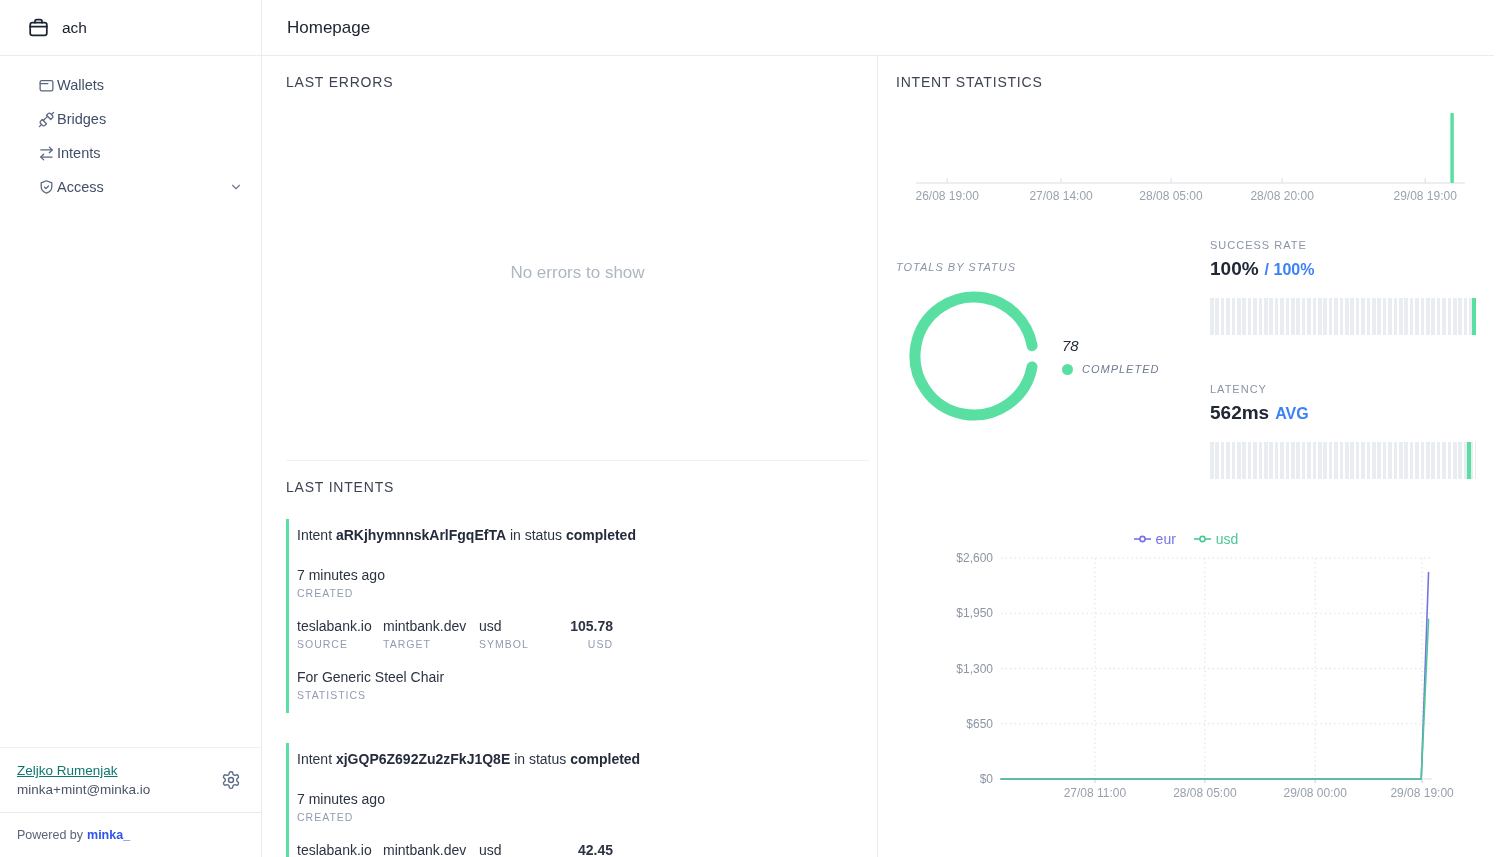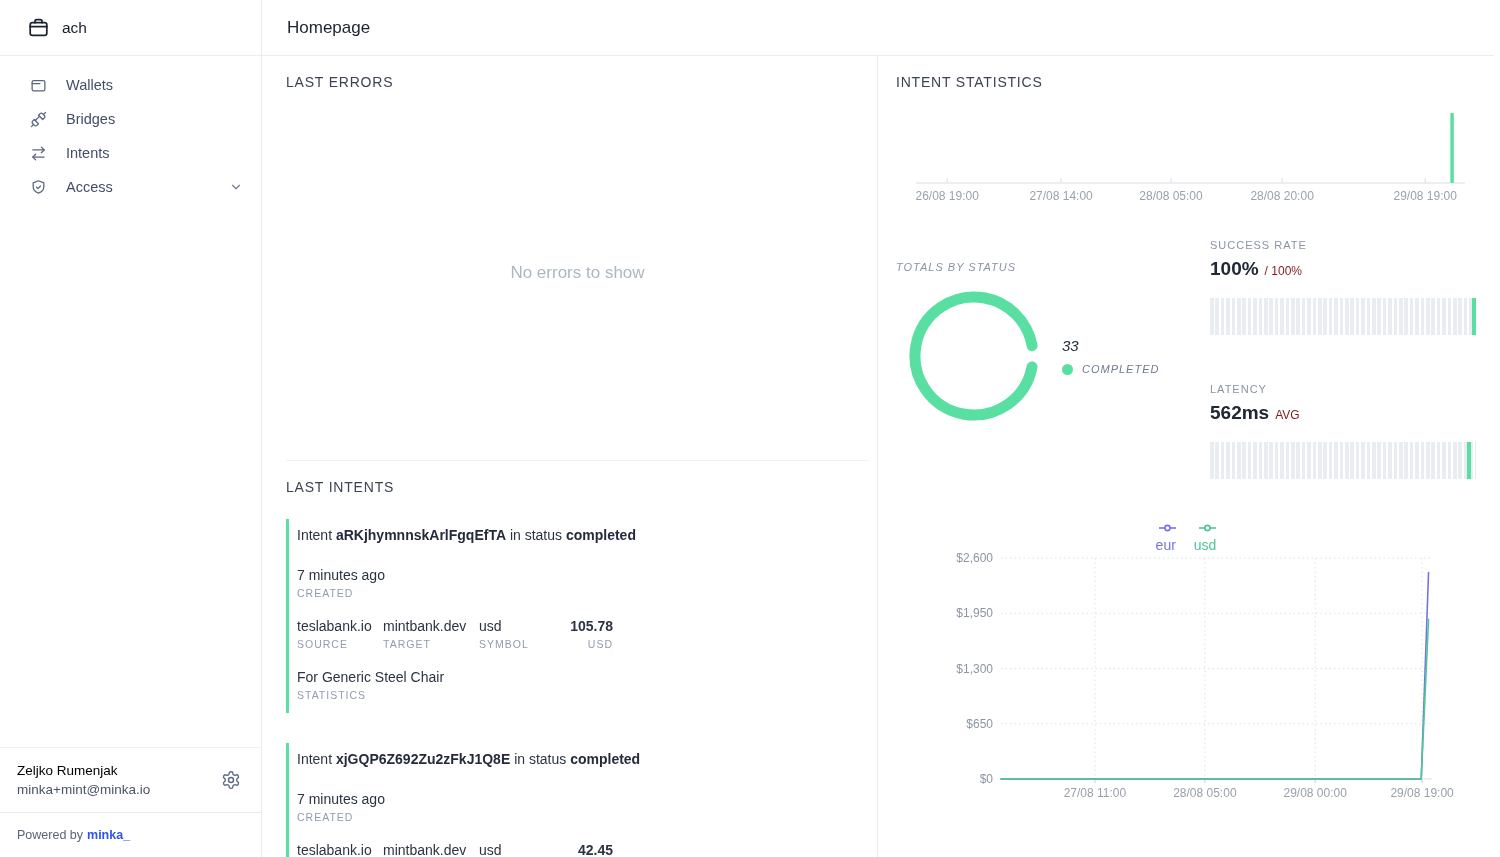--- a/index.html
+++ b/index.html
@@ -9,28 +9,28 @@
 
   
   .app { display:flex; width:1412px; height:857px; }
   .sidebar { width:262px; flex:0 0 262px; border-right:1px solid var(--divider); position:relative; }
   .main { flex:1; display:flex; flex-direction:column; }
 
   
   .logo-row { height:56px; border-bottom:1px solid var(--divider); display:flex; align-items:center; padding-left:28px; gap:13px; }
   .logo-row .logo-text { font-size:15.5px; color:#171d2b; }
   .nav { margin-top:12px; }
-  .nav-item { height:34px; display:flex; align-items:center; padding:0 18px 0 30px; gap:19px; cursor:pointer; color:#424e68; font-size:14.5px; }
+  .nav-item { height:34px; display:flex; align-items:center; padding:0 18px 0 30px; gap:2px; cursor:pointer; color:#424e68; font-size:14.5px;margin-left:8px; }
   .nav-item svg { flex:0 0 auto; }
   .nav-item .spacer { flex:1; }
   .icon { display:inline-flex; align-items:center; justify-content:center; }
 
   .user-block { position:absolute; left:0; right:0; bottom:0; }
   .user-info { border-top:1px solid #eef0f3; padding:13px 20px 13px 17px; display:flex; align-items:center; justify-content:space-between; }
-  .user-name { font-size:13.5px; color:#000000; line-height:19px; }
+  .user-name { font-size:13.5px; color:#0f766e; line-height:19px;text-decoration:underline; }
   .user-email { font-size:13.5px; color:#4a5468; line-height:19px; }
   .gear-btn { cursor:pointer; display:flex; }
   .powered { border-top:1px solid var(--divider); height:45px; display:flex; align-items:center; padding-left:17px; font-size:12.5px; color:#5b6478; gap:4px; }
   .powered .brand { font-weight:bold; cursor:pointer; }
 
   
   .header { height:56px; border-bottom:1px solid var(--divider); display:flex; align-items:center; padding-left:25px; }
   .page-title { font-size:17px; font-weight:500; color:#1c2330; }
 
   
@@ -66,31 +66,31 @@
   .donut-legend { margin-left:21px; }
   .donut-count { font-size:15px; color:#252c3a; }
   .donut-status { display:flex; align-items:center; gap:9px; margin-top:9px; }
   .dot { width:11px; height:11px; border-radius:50%; background:var(--green); }
   .donut-status-label { font-size:11px; letter-spacing:1px; color:#707b93; }
 
   .kpi-block { flex:1; padding-top:5px; }
   .kpi-label { font-size:11px; letter-spacing:1px; color:#8a93a8; }
   .kpi-value-row { margin-top:7px; display:flex; align-items:baseline; gap:6px; }
   .kpi-value { font-size:19px; font-weight:bold; color:#20273500; color:#202735; }
-  .kpi-sub { font-size:12px; color:#7f1d1d; }
+  .kpi-sub { font-size:16px; color:#3b82f6;font-weight:bold; }
   .strip { position:relative; margin-top:18px; height:37px; width:266px;
     background:repeating-linear-gradient(90deg, #e9ecf0 0px, #e9ecf0 3.6px, #ffffff 3.6px, #ffffff 5.4px); }
   .strip .hl { position:absolute; top:0; bottom:0; width:4px; background:var(--green); }
   .strip.success .hl { right:0; }
   .strip.latency .hl { right:5px; }
   .kpi-gap { height:48px; }
 
   .line-chart-block { margin-top:52px; }
   .chart-legend { display:flex; justify-content:center; gap:18px; height:15px; align-items:center; }
-  .legend-item { display:flex; align-items:flex-end; gap:5px; font-size:14px; cursor:pointer;flex-direction:column; }
+  .legend-item { display:flex; align-items:center; gap:5px; font-size:14px; cursor:pointer; }
   .linechart-wrap { margin-left:36px; margin-top:4px; }
   svg { overflow:visible; display:block; }
   text { font-family:"Liberation Sans", sans-serif; }
 </style>
 </head>
 <body>
 
 <div class="app">
 
   <aside class="sidebar">
@@ -284,21 +284,21 @@
         <div class="stats-row">
           <div class="totals-block">
             <div class="kpi-label">TOTALS BY STATUS</div>
             <div class="donut-row">
               <span>
                 <svg width="134" height="134" viewBox="0 0 134 134">
                   <circle id="donut-ring" cx="67" cy="67" r="59" fill="none" stroke="#5adfa2" stroke-width="11" stroke-linecap="round" stroke-dasharray="348.7 22" transform="rotate(10.7 67 67)"></circle>
                 </svg>
               </span>
               <div class="donut-legend">
-                <div class="donut-count">33</div>
+                <div class="donut-count">78</div>
                 <div class="donut-status">
                   <span class="dot"></span>
                   <span class="donut-status-label">COMPLETED</span>
                 </div>
               </div>
             </div>
           </div>
 
           <div class="kpi-block">
             <div class="kpi-label">SUCCESS RATE</div>

